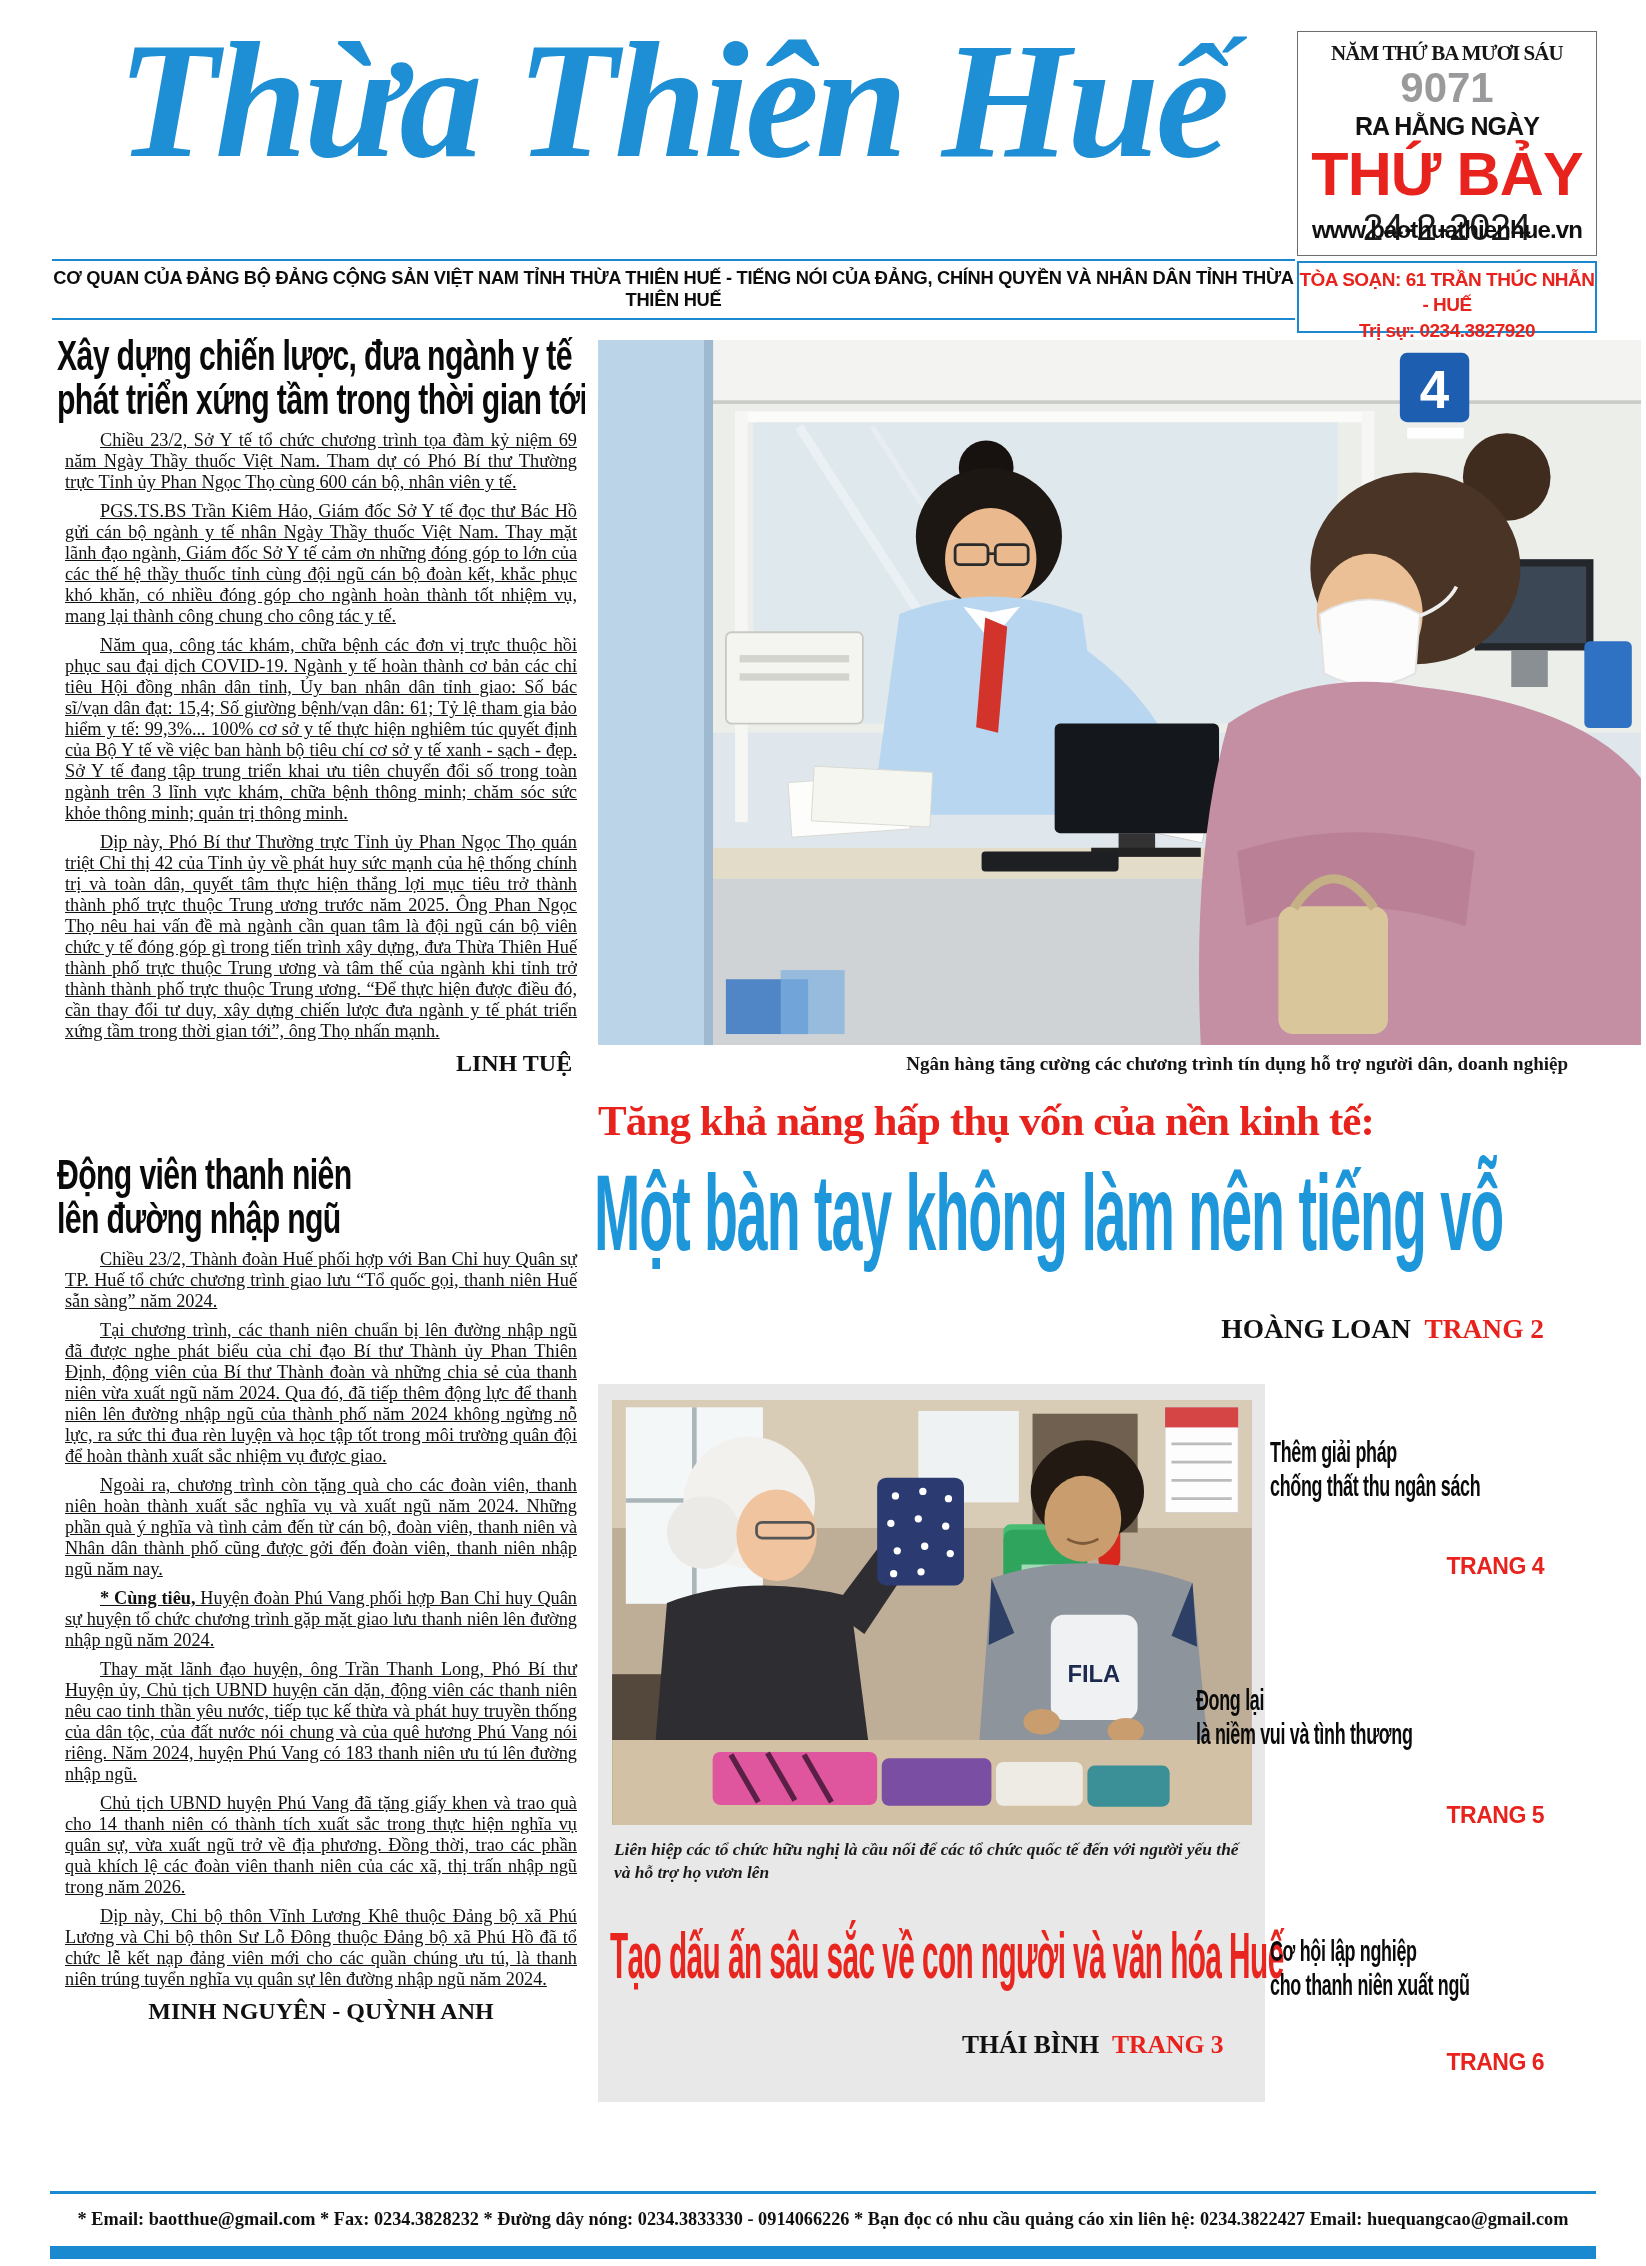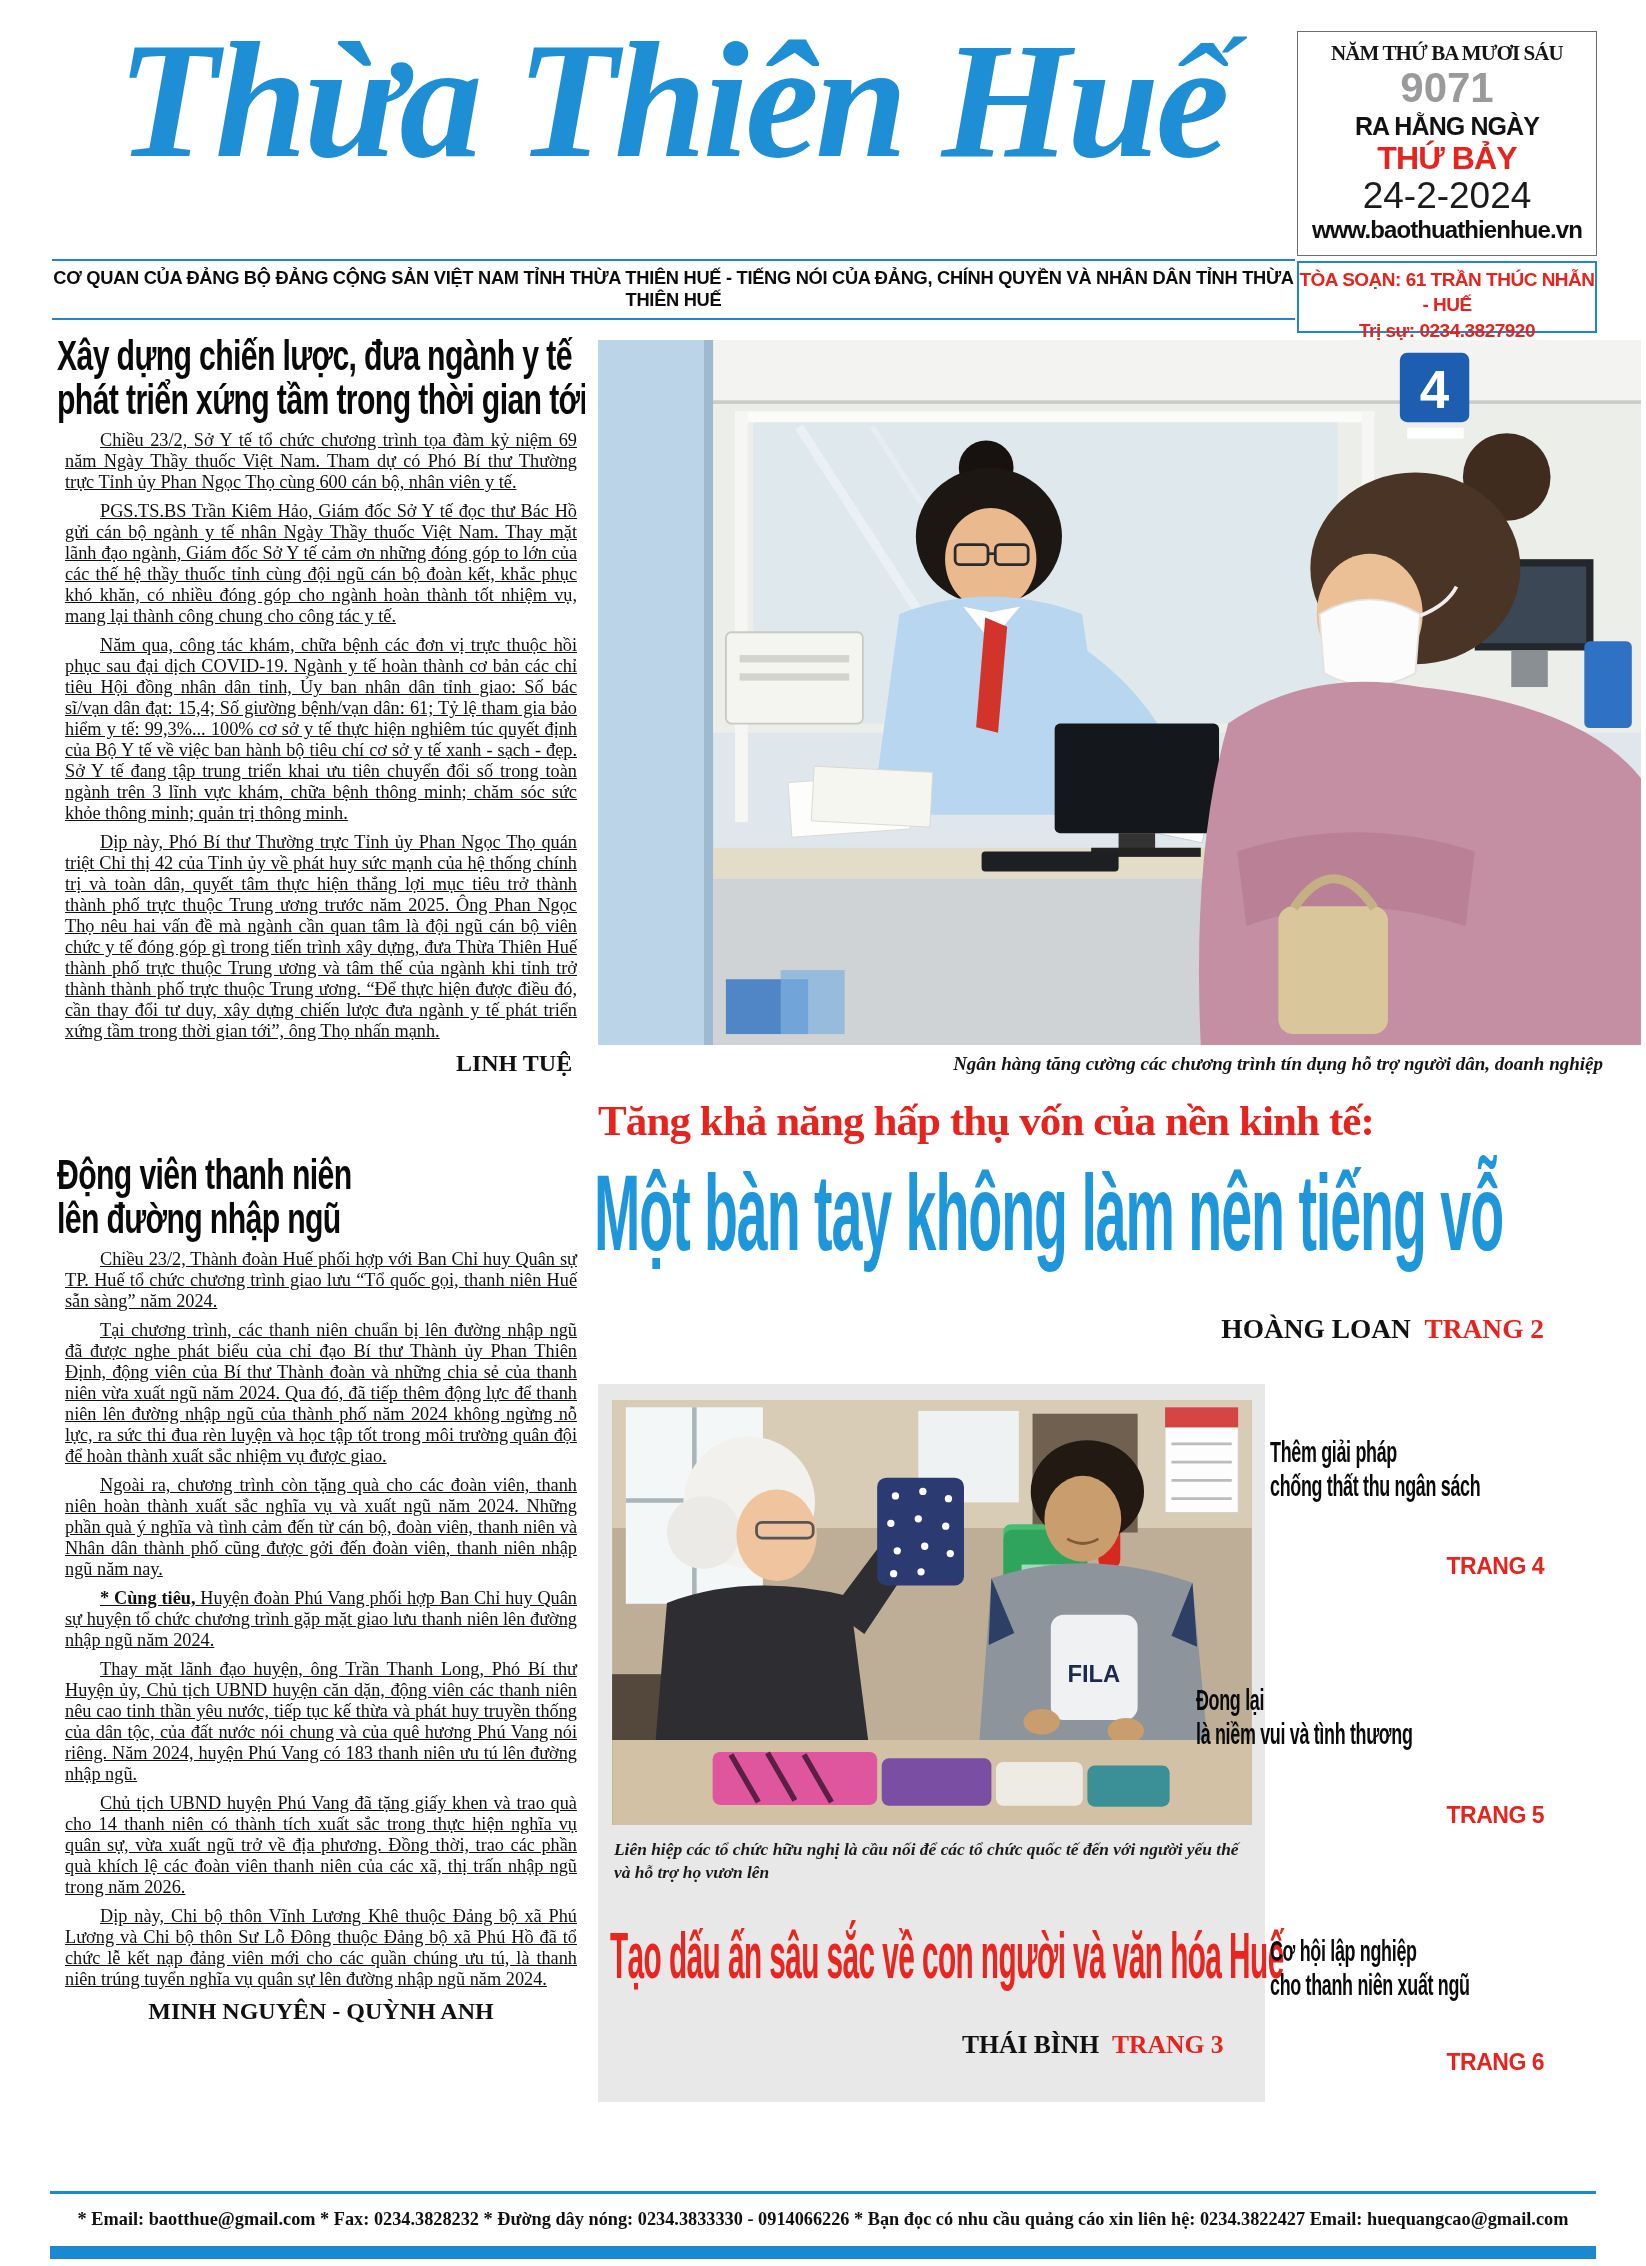--- a/index.html
+++ b/index.html
@@ -11,37 +11,37 @@
     font-family:"Liberation Serif",serif;font-style:italic;font-weight:bold;
     font-size:166px;line-height:1.02;color:#1e8fd5;letter-spacing:-3.7px;white-space:nowrap;}
   .tagline{left:52px;top:259px;width:1243px;border-top:2.7px solid #1a89cf;border-bottom:2.7px solid #1a89cf;
     padding:6.4px 0;text-align:center;font-weight:bold;font-size:18.3px;letter-spacing:-0.3px;color:#0d0d0d;}
   
   .infobox{left:1297px;top:31px;width:300px;height:225px;border:0.9px solid #6d6d6d;
     text-align:center;box-sizing:border-box;padding-top:9.1px;}
   .yearline{font-family:"Liberation Serif",serif;font-weight:bold;font-size:21px;letter-spacing:-0.9px;color:#161616;}
   .issueno{font-size:42px;font-weight:bold;color:#9a9a9c;line-height:1.05;}
   .freq{font-size:25px;font-weight:bold;letter-spacing:-0.9px;color:#121212;margin-top:1.8px;}
-  .weekday{font-size:32px;font-weight:bold;letter-spacing:-0.9px;color:#e8221c;line-height:1.1;}
+  .weekday{font-size:61px;font-weight:bold;letter-spacing:-0.9px;color:#e8221c;line-height:1.1;}
   .dateline{font-size:37px;color:#1b1b1b;line-height:1.1;}
   .website{left:1297px;top:216px;width:300px;text-align:center;font-weight:bold;font-size:24px;
     letter-spacing:-0.9px;color:#101010;}
   .officebox{left:1297px;top:261px;width:300px;height:72px;border:2.7px solid #1a89cf;box-sizing:border-box;
     text-align:center;color:#e8221c;font-weight:bold;font-size:19px;line-height:1.35;padding-top:3.7px;letter-spacing:-0.5px;}
   
   .col{left:57px;width:528px;overflow:hidden;}
   .hl-line{font-weight:bold;font-size:42px;line-height:44px;white-space:nowrap;
     transform:scale(0.72,1);transform-origin:0 50%;letter-spacing:-0.9px;color:#0a0a0a;}
   .bodytext{font-family:"Liberation Serif",serif;font-size:18.3px;line-height:21px;text-align:justify;margin-top:7.3px;}
   .bodytext p{margin:8px;text-indent:35px;text-decoration:underline;}
   .byline{font-family:"Liberation Serif",serif;font-weight:bold;font-size:24px;margin-top:2px;}
   .lead-bold{font-weight:bold;}
   
-  .caption1{left:598px;top:1053px;width:1005px;text-align:right;
-    font-family:"Liberation Serif",serif;font-style:italic;font-weight:bold;font-size:19px;color:#151515;}
+  .caption1{left:563px;top:1053px;width:1005px;text-align:right;
+    font-family:"Liberation Serif",serif;font-weight:bold;font-size:19px;color:#151515;}
   .kicker{left:598px;top:1096px;width:1043px;font-family:Liberation Serif, serif;font-weight:bold;
     font-size:43px;color:#e8221c;letter-spacing:-0.9px;}
   .bighl{left:594px;top:1153px;width:1051px;height:137px;}
   .bighl span{display:inline-block;white-space:nowrap;font-weight:bold;font-size:95px;
     color:#1e96da;transform:scale(0.585,1.14);transform-origin:0 50%;letter-spacing:-1.8px;line-height:119px;}
   .byline1{left:598px;top:1314px;width:946px;text-align:right;
     font-family:"Liberation Serif",serif;font-weight:bold;font-size:27.4px;color:#111;}
   .pref{color:#e8221c;}
   
   .graypanel{left:598px;top:1384px;width:667px;height:718px;background:#e8e8e9;}

